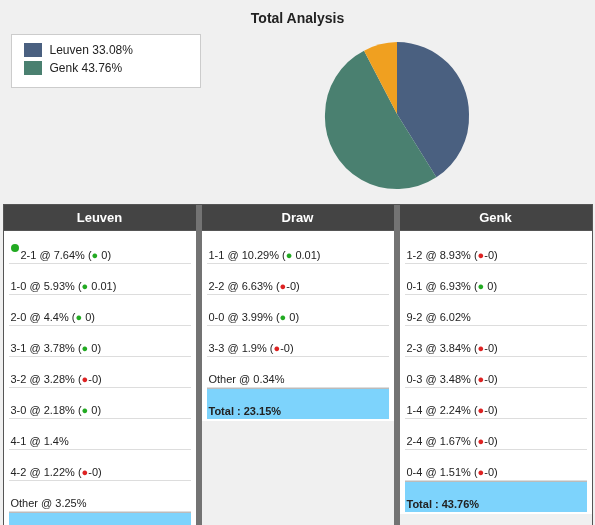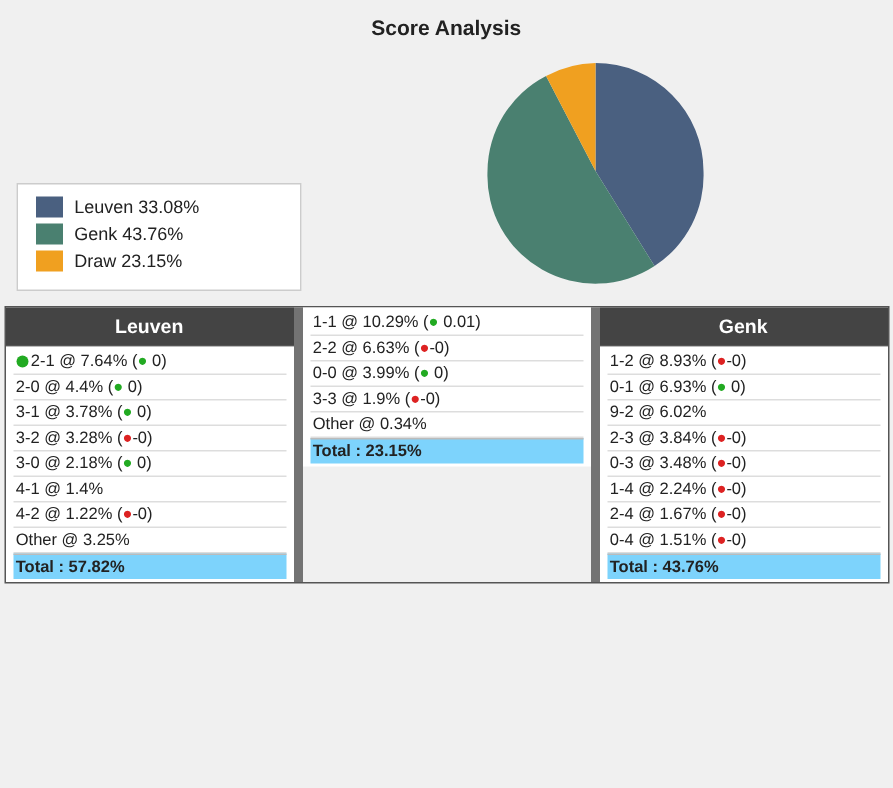--- a/index.html
+++ b/index.html
@@ -23,21 +23,21 @@
     .title {
       font-size: 14px;
       font-weight: bold;
       margin-bottom: 8px;
       text-align: center;
     }
     .top-section {
       display: flex;
       flex-direction: row;
       width: 590px;
-      align-items: flex-end;
+      align-items: flex-start;
       margin-bottom: 10px;
     }
     .legend-box {
       background: white;
       border: 1px solid #ccc;
       padding: 8px 12px;
       width: 190px;
       margin-left: 8px;
     }
     .legend-item {
@@ -109,42 +109,39 @@
     .dot {
       width: 8px;
       height: 8px;
       border-radius: 50%;
       display: inline-block;
       flex-shrink: 0;
     }
     .dot-green { background: #22aa22; }
     .row-text {
       flex: 1;
+      margin-top: 14px;
     }
   </style>
 </head>
 <body>
 
 <div class="page">
-  <div class="title">Score Analysis</div>
+  <div class="title">Total Analysis</div>
 
   <div class="top-section">
     <div class="legend-box">
       <div class="legend-item">
         <div class="legend-color" style="background:#4a6080;"></div>
         <span class="legend-text">Leuven 33.08%</span>
       </div>
       <div class="legend-item">
         <div class="legend-color" style="background:#4a8070;"></div>
         <span class="legend-text">Genk 43.76%</span>
       </div>
-      <div class="legend-item">
-        <div class="legend-color" style="background:#f0a020;"></div>
-        <span class="legend-text">Draw 23.15%</span>
-      </div>
     </div>
 
     <div class="chart-area">
       <div class="pie-container">
         <svg viewBox="0 0 100 100" width="160" height="160">
 
           <path d="M50,50 L50,5 A45,45 0 0,1 50,5" fill="#4a6080"></path>
 
           <path d="M50,50 L50,5 A45,45 0 0,1 95,50 A45,45 0 0,1 74.6,89.6 Z" fill="#4a6080"></path>
 
@@ -159,20 +156,23 @@
   <div class="bottom-section">
 
     <div class="col">
       <div class="col-header">Leuven</div>
       <div class="col-content">
         <div class="row-item">
           <span class="dot dot-green"></span>
           <span class="row-text">2-1 @ 7.64% (<span style="color:#22aa22">●</span> 0)</span>
         </div>
         <div class="row-item">
+          <span class="row-text">1-0 @ 5.93% (<span style="color:#22aa22">●</span> 0.01)</span>
+        </div>
+        <div class="row-item">
           <span class="row-text">2-0 @ 4.4% (<span style="color:#22aa22">●</span> 0)</span>
         </div>
         <div class="row-item">
           <span class="row-text">3-1 @ 3.78% (<span style="color:#22aa22">●</span> 0)</span>
         </div>
         <div class="row-item">
           <span class="row-text">3-2 @ 3.28% (<span style="color:#dd2222">●</span>-0)</span>
         </div>
         <div class="row-item">
           <span class="row-text">3-0 @ 2.18% (<span style="color:#22aa22">●</span> 0)</span>
@@ -186,20 +186,21 @@
         <div class="row-item">
           <span class="row-text">Other @ 3.25%</span>
         </div>
         <div class="row-item total">
           <span class="row-text">Total : 57.82%</span>
         </div>
       </div>
     </div>
 
     <div class="col">
+      <div class="col-header">Draw</div>
       <div class="col-content">
         <div class="row-item">
           <span class="row-text">1-1 @ 10.29% (<span style="color:#22aa22">●</span> 0.01)</span>
         </div>
         <div class="row-item">
           <span class="row-text">2-2 @ 6.63% (<span style="color:#dd2222">●</span>-0)</span>
         </div>
         <div class="row-item">
           <span class="row-text">0-0 @ 3.99% (<span style="color:#22aa22">●</span> 0)</span>
         </div>

